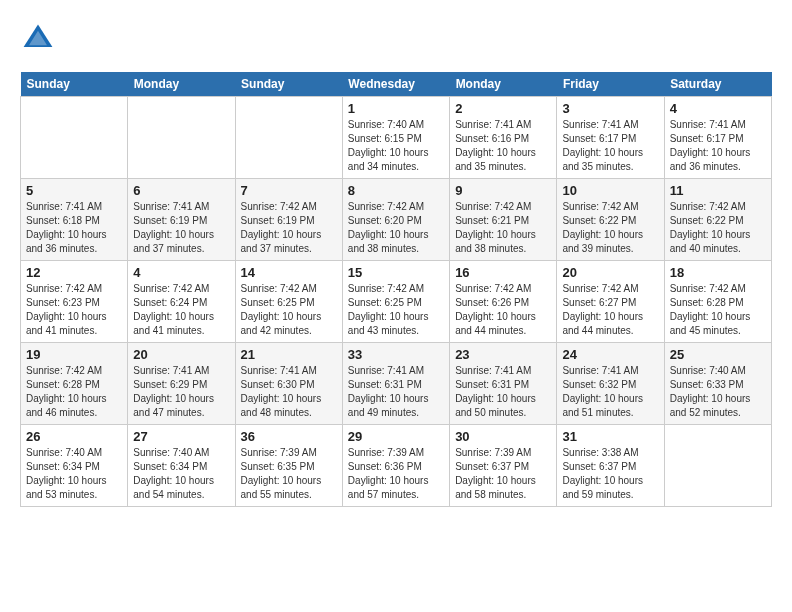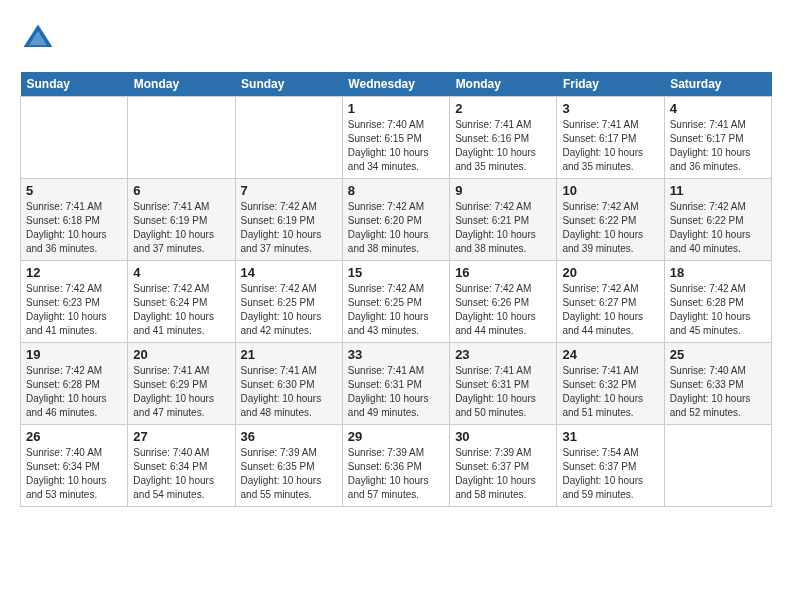--- a/index.html
+++ b/index.html
@@ -343,21 +343,21 @@
         </td>
         <td>
           <span class="day-number">30</span>
           <div class="day-info" style="white-space: pre-line;">Sunrise: 7:39 AM
 Sunset: 6:37 PM
 Daylight: 10 hours
 and 58 minutes.</div>
         </td>
         <td>
           <span class="day-number">31</span>
-          <div class="day-info" style="white-space: pre-line;">Sunrise: 7:54 AM
+          <div class="day-info" style="white-space: pre-line;">Sunrise: 3:38 AM
 Sunset: 6:37 PM
 Daylight: 10 hours
 and 59 minutes.</div>
         </td>
         <td class="empty-cell"></td>
       </tr>
     </tbody>
 </table>
 
 </body></html>

